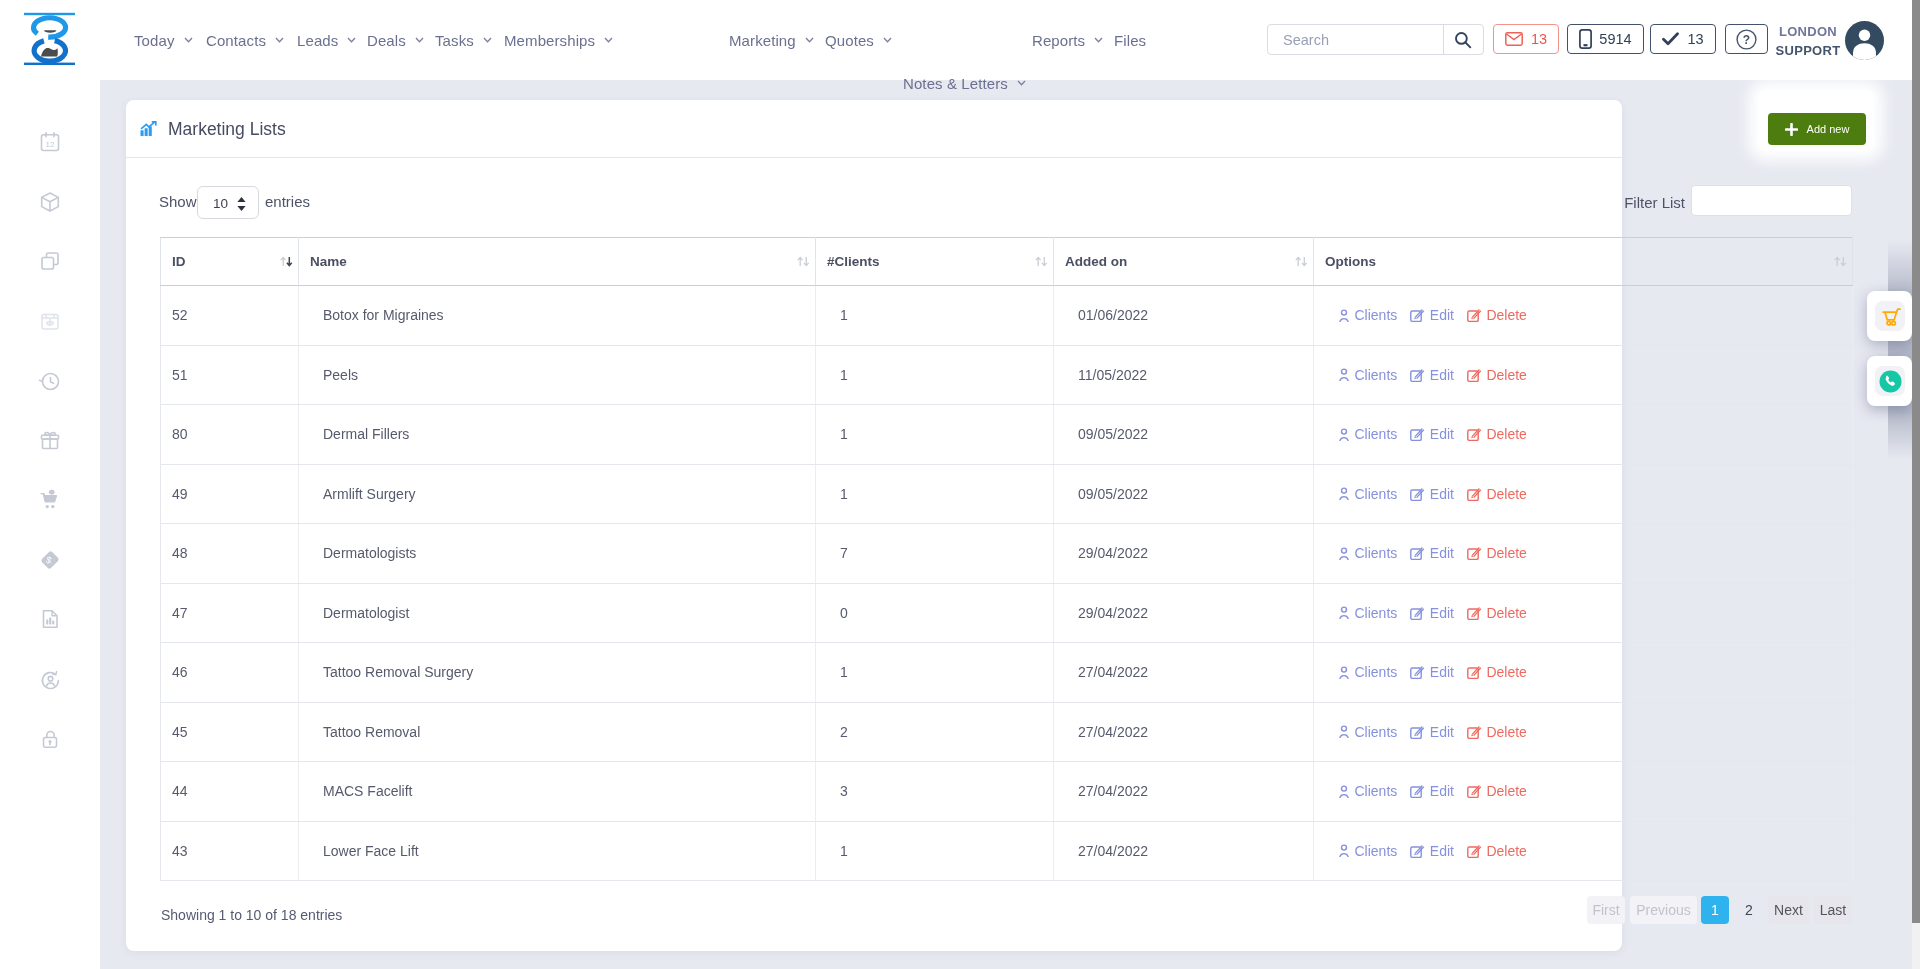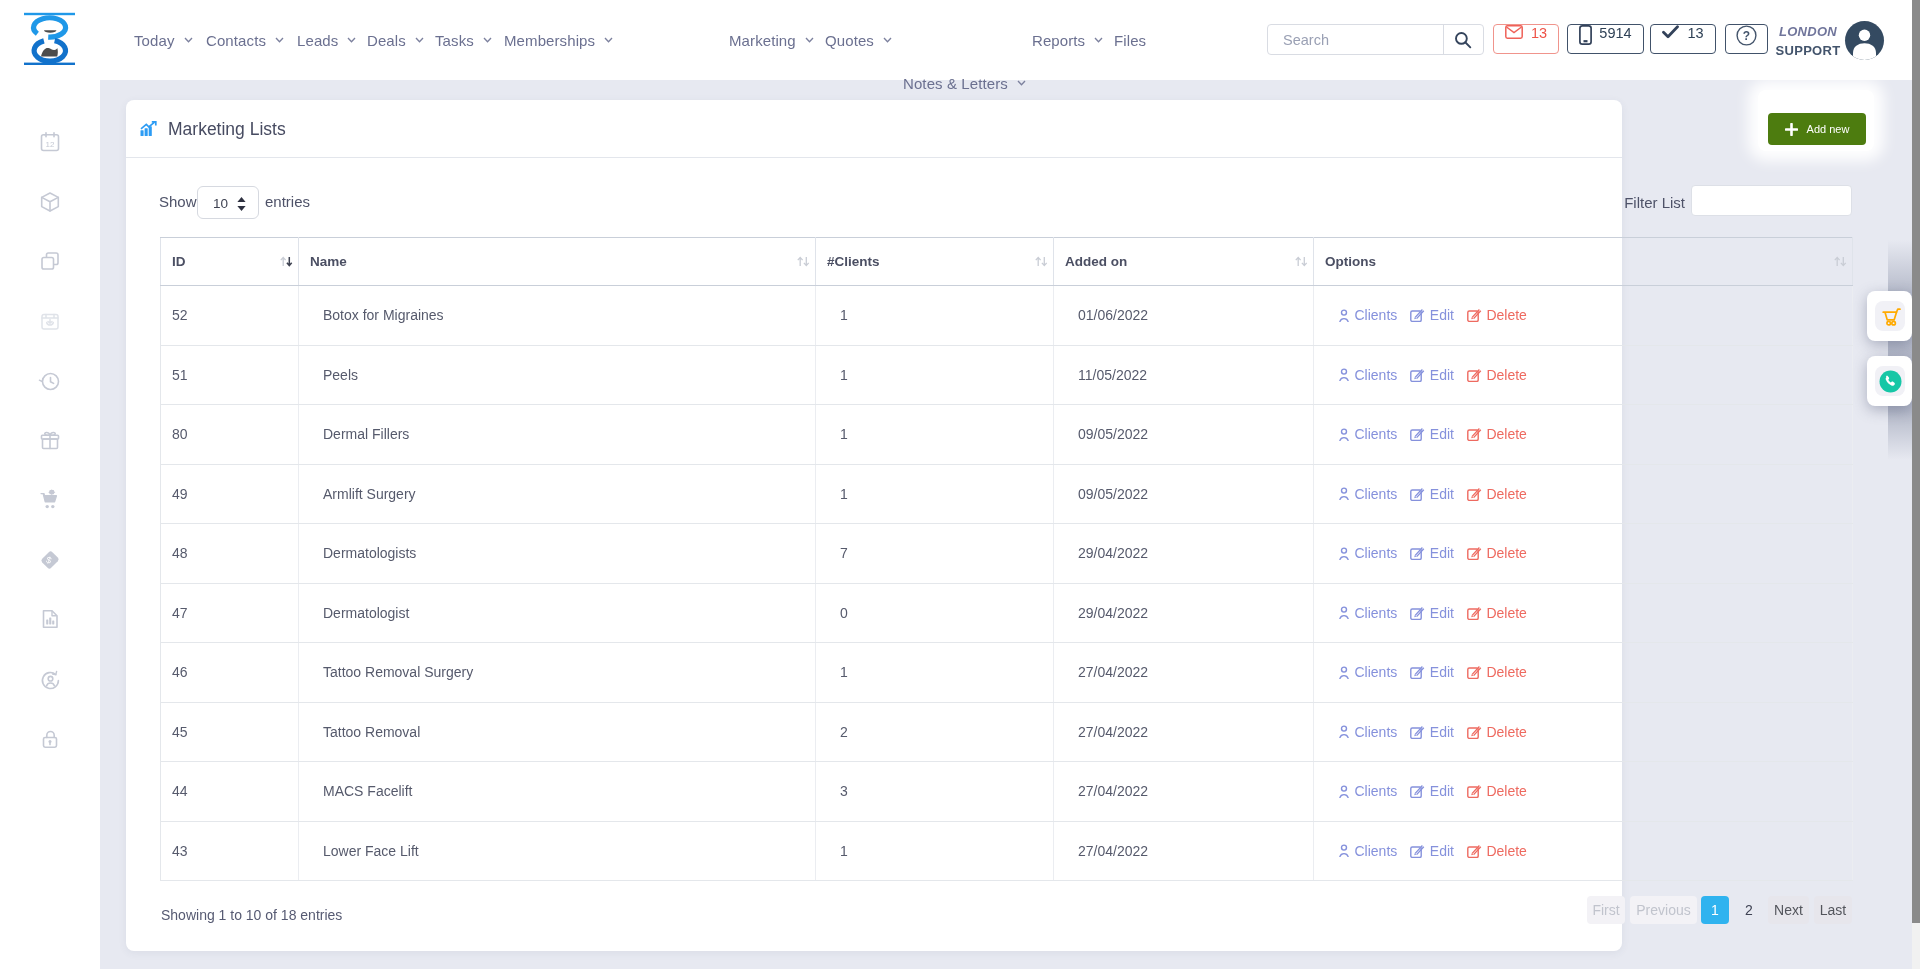--- a/index.html
+++ b/index.html
@@ -6,21 +6,21 @@
 html,body { width:1920px; height:969px; overflow:hidden; }
 body { background:#e7e9f1; font-family:"Liberation Sans",sans-serif; position:relative; }
 .abs { position:absolute; }
 
 
 #navbar { position:absolute; left:0; top:0; width:1920px; height:80px; background:#ffffff; }
 .navitem { position:absolute; top:0; height:80px; display:flex; align-items:center; font-size:15px; color:#6b7090; font-weight:500; letter-spacing:.1px; }
 .navitem svg { margin-left:9px; }
 
 
-.hbtn { position:absolute; top:24px; height:30px; border-radius:4px; display:flex; align-items:flex-start; justify-content:center; background:#fff; }
+.hbtn { position:absolute; top:24px; height:30px; border-radius:4px; display:flex; align-items:center; justify-content:center; background:#fff; }
 .hbtn.dark { border:1.5px solid #41526a; color:#2f4156; font-weight:400; font-size:14.5px; }
 .hbtn.red { border:1.5px solid #f0948c; color:#ee5348; font-weight:400; font-size:14.5px; }
 
 
 #sidebar { position:absolute; left:0; top:80px; width:100px; height:889px; background:#fff; }
 #sidebar svg { position:absolute; left:38px; }
 
 
 #card { position:absolute; left:126px; top:100px; width:1496px; height:851px; background:#fff; border-radius:8px; box-shadow:0 2px 8px rgba(60,70,100,.07); }
 #cardhead { position:absolute; left:0; top:0; width:100%; height:58px; border-bottom:1px solid #e3e6ec; }
@@ -134,21 +134,21 @@
         <path d="M1.5 7.2 6 11.7 15.5 1.7" stroke="#33425a" stroke-width="2.8" fill="none" stroke-linecap="round" stroke-linejoin="round"></path>
       </svg>13
 </div>
 <div class="hbtn dark" style="left:1725px;width:43px;">
   <svg width="21" height="21" viewBox="0 0 21 21">
         <circle cx="10.5" cy="10.5" r="9.4" stroke="#44556c" stroke-width="1.4" fill="none"></circle>
         <text x="10.5" y="14.8" text-anchor="middle" font-size="12" font-weight="bold" fill="#44556c" font-family="Liberation Sans,sans-serif">?</text>
       </svg>
 </div>
 <div class="abs" style="left:1770px;top:21.5px;width:76px;line-height:19px;font-size:13px;font-weight:600;text-align:center;letter-spacing:.3px;">
-  <span style="color:#70759b;font-style:italic;">LONDON</span><br><span style="color:#43546c;">SUPPORT</span>
+  <span style="color:#70759b;">LONDON</span><br><span style="color:#43546c;">SUPPORT</span>
 </div>
 <div class="abs" style="left:1845px;top:21px;width:39px;height:39px;border-radius:50%;background:#344a61;overflow:hidden;">
   <svg width="39" height="39" viewBox="0 0 39 39">
         <circle cx="19.5" cy="14.3" r="5.7" fill="#fff"></circle>
         <path d="M8 32 c0-6.5 5.1-9.8 11.5-9.8 s11.5 3.3 11.5 9.8 v8 h-23 Z" fill="#fff"></path>
       </svg>
 </div>
 </div>
 <div id="sidebar">
 <svg style="top:50px;" width="24" height="24" viewBox="0 0 24 24" fill="none" stroke="#c5c9d4" stroke-width="1.6" stroke-linecap="round" stroke-linejoin="round">

